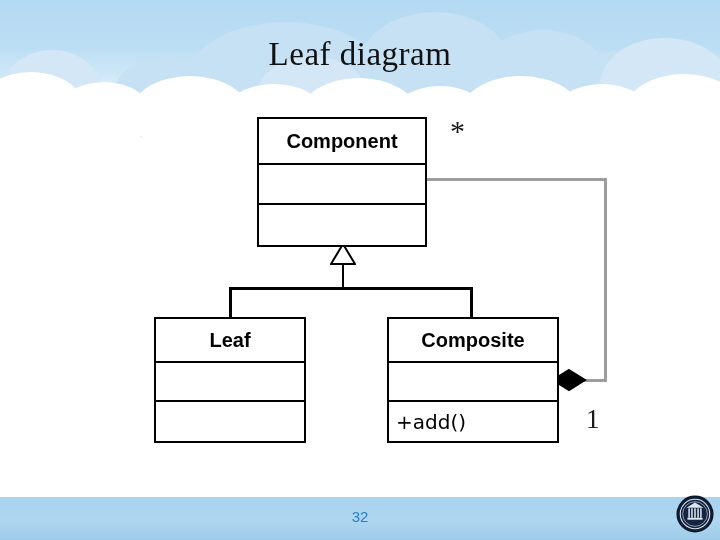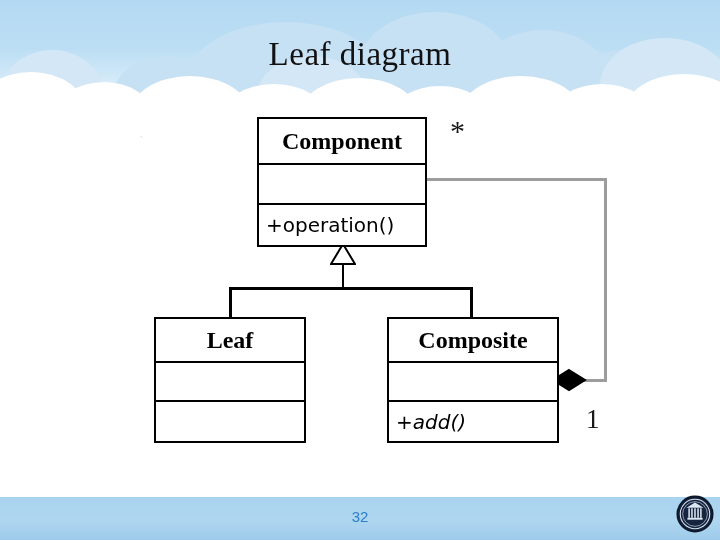--- a/index.html
+++ b/index.html
@@ -81,23 +81,23 @@
     display: flex;
     align-items: center;
     overflow: hidden;
   }
   .uml-row.divider {
     border-bottom: 2px solid #000000;
   }
   .uml-name {
     justify-content: center;
     font-weight: bold;
-    font-size: 24px;
+    font-size: 20px;
     color: #000000;
-    font-family: Liberation Serif, serif;
+    font-family: Liberation Sans, sans-serif;
   }
   .uml-attrs {
     justify-content: flex-start;
   }
   .uml-ops {
     justify-content: flex-start;
     padding-left: 7px;
     font-size: 20px;
     color: #000000;
     font-family: "DejaVu Sans", sans-serif;
@@ -193,33 +193,32 @@
       <polygon points="13,1 25,21 1,21" fill="#ffffff" stroke="#000000" stroke-width="2"></polygon>
     </svg>
 
     <svg style="position:absolute; left:551px; top:368px;" width="36" height="24" viewBox="0 0 36 24">
       <polygon points="18,2 34,12 18,22 2,12" fill="#000000" stroke="#000000" stroke-width="2"></polygon>
     </svg>
 
     <div class="uml-box" style="left:257px; top:117px; width:170px; height:130px;">
       <div class="uml-row uml-name divider" style="height:46px;">Component</div>
       <div class="uml-row uml-attrs divider" style="height:40px;"></div>
-      <div class="uml-row uml-ops" style="height:40px;">+operation()</div>
     </div>
 
     <div class="uml-box" style="left:154px; top:317px; width:152px; height:126px;text-align:center;">
       <div class="uml-row uml-name divider" style="height:44px;">Leaf</div>
       <div class="uml-row uml-attrs divider" style="height:39px;"></div>
       <div class="uml-row uml-ops" style="height:39px;"></div>
     </div>
 
     <div class="uml-box" style="left:387px; top:317px; width:172px; height:126px;">
       <div class="uml-row uml-name divider" style="height:44px;">Composite</div>
       <div class="uml-row uml-attrs divider" style="height:39px;"></div>
-      <div class="uml-row uml-ops" style="height:39px;font-style:italic;">+add()</div>
+      <div class="uml-row uml-ops" style="height:39px;">+add()</div>
     </div>
 
     <div class="mult mult-star" style="left:450px; top:116px;">*</div>
     <div class="mult mult-one" style="left:586px; top:406px;">1</div>
   </div>
 
   <div class="footer"></div>
   <div class="page-num">32</div>
 
   <svg class="seal" viewBox="0 0 40 40">

